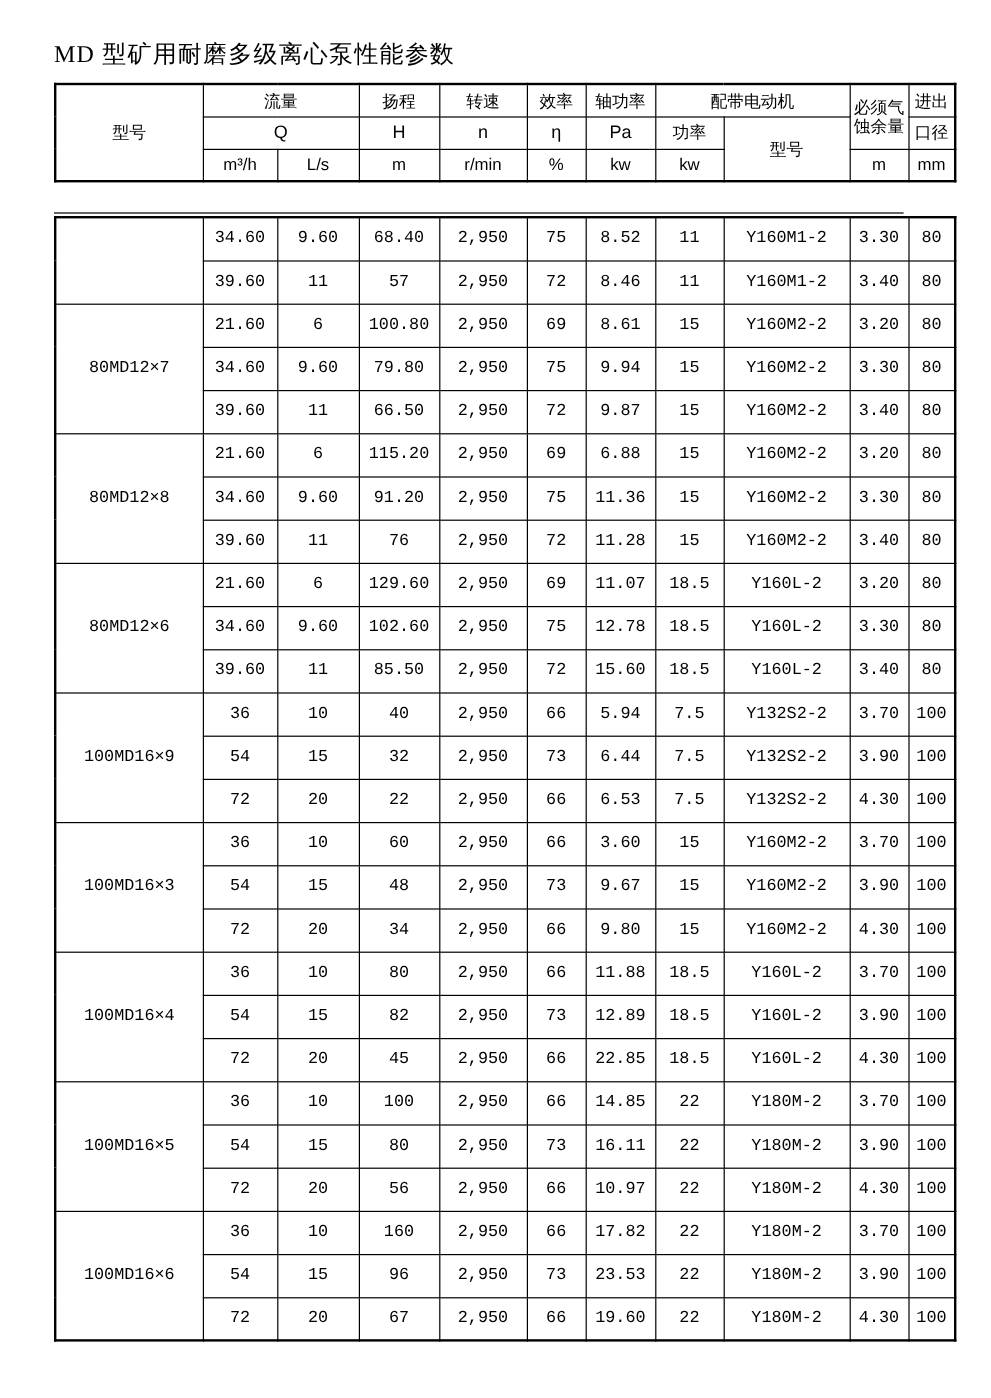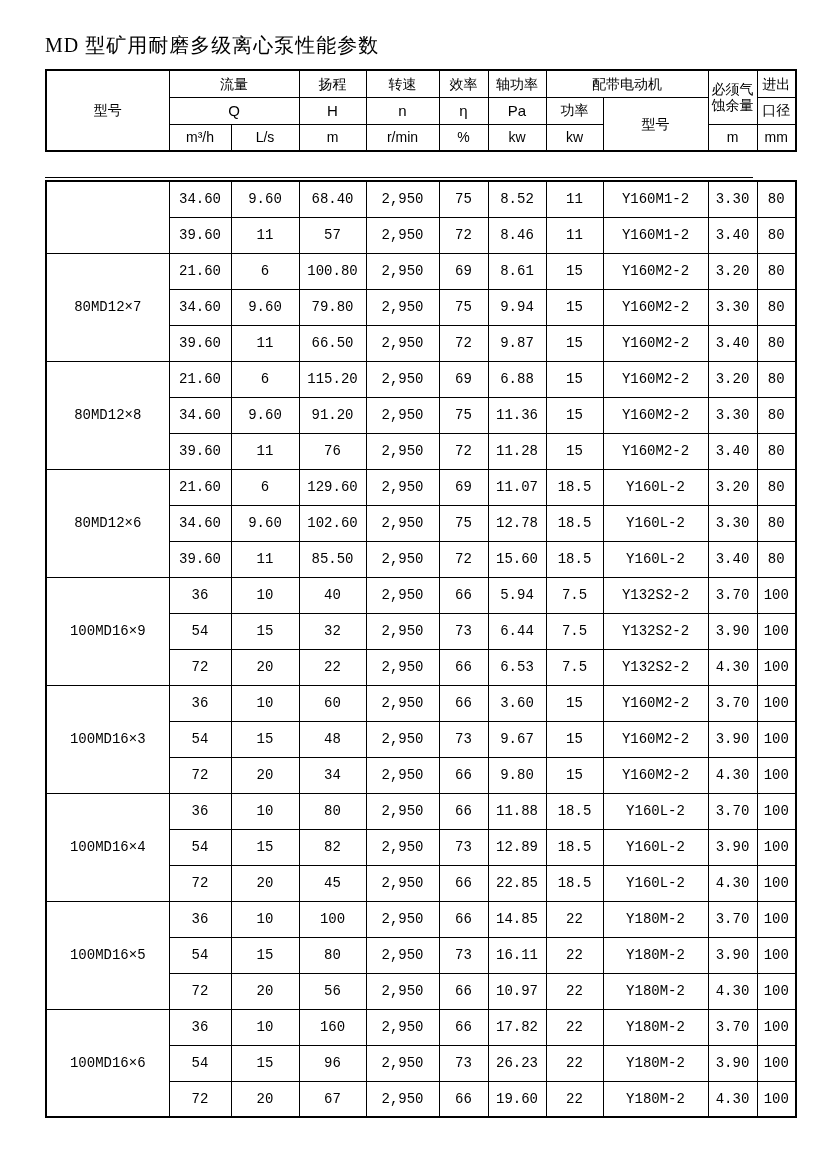--- a/index.html
+++ b/index.html
@@ -441,21 +441,21 @@
         <td>Y180M-2</td>
         <td>3.70</td>
         <td>100</td>
       </tr>
       <tr>
         <td>54</td>
         <td>15</td>
         <td>96</td>
         <td>2,950</td>
         <td>73</td>
-        <td>26.23</td>
+        <td>23.53</td>
         <td>22</td>
         <td>Y180M-2</td>
         <td>3.90</td>
         <td>100</td>
       </tr>
       <tr>
         <td>72</td>
         <td>20</td>
         <td>67</td>
         <td>2,950</td>

